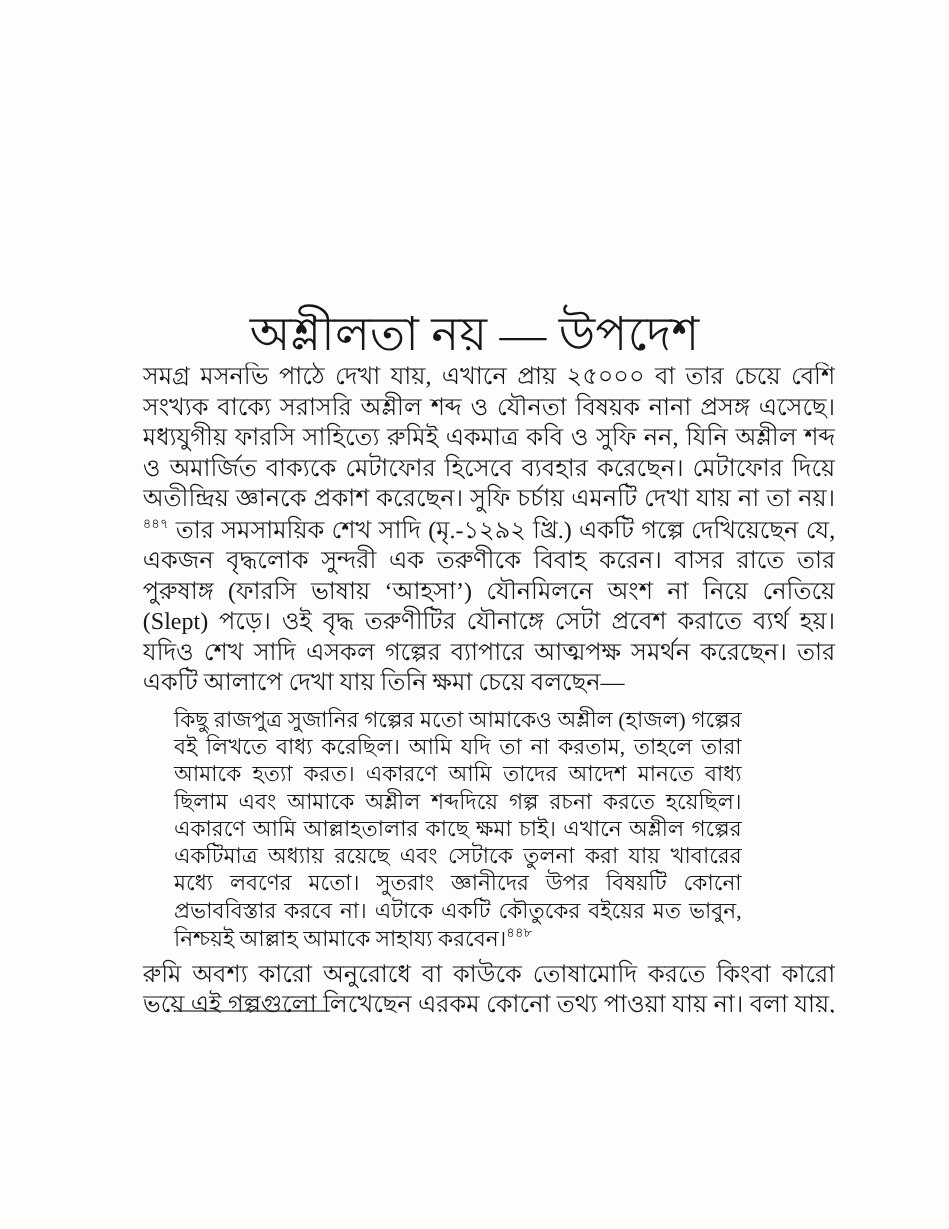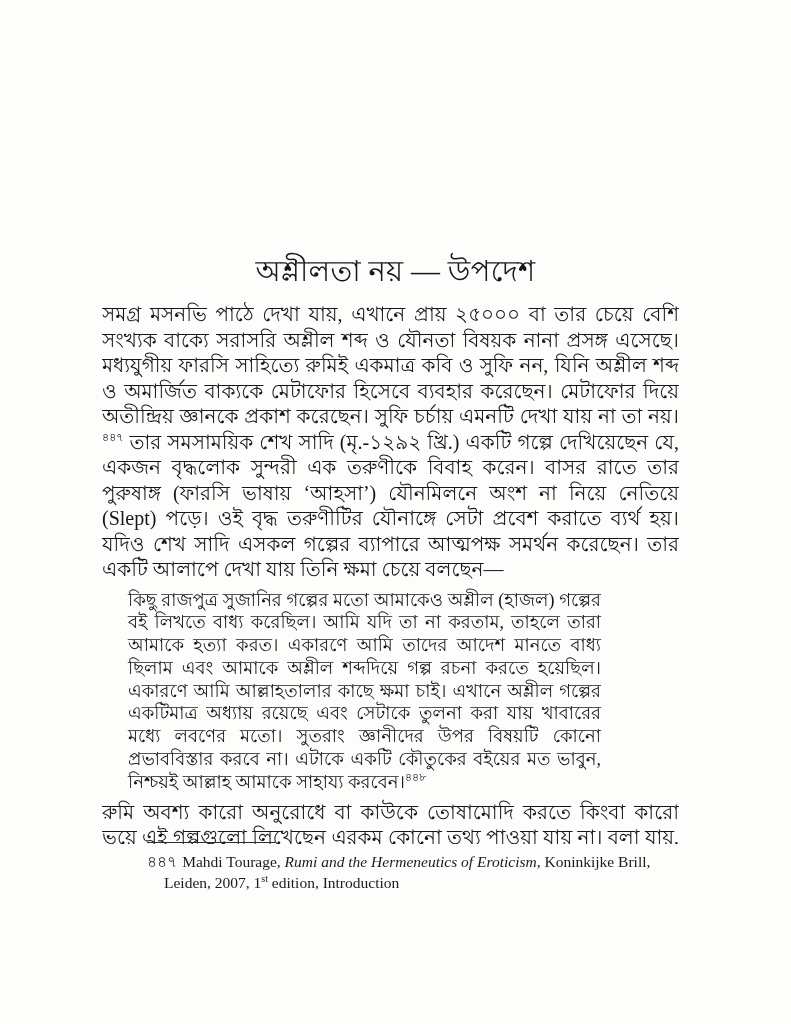--- a/index.html
+++ b/index.html
@@ -12,29 +12,29 @@
     font-family: "Liberation Serif", "DejaVu Serif", serif;
     overflow: hidden;
   }
   .chapter-title {
     position: absolute;
     top: 248px;
     left: 0;
     width: 791px;
     margin: 0;
     text-align: center;
-    font-size: 29px;
+    font-size: 39px;
     font-weight: 500;
     letter-spacing: 0.3px;
     font-family: Liberation Serif, serif;
   }
   .content {
     position: absolute;
     top: 302px;
-    left: 102px;
+    left: 119px;
     width: 577px;
     max-height: 542px;
     overflow: hidden;
   }
   .para {
     margin: 0;
     font-size: 20px;
     line-height: 25.5px;
     text-align: justify;
   }
@@ -88,18 +88,17 @@
     <blockquote class="quote"><span>কিছু রাজপুত্র সুজানির গল্পের মতো আমাকেও অশ্লীল (হাজল) গল্পের বই লিখতে বাধ্য করেছিল। আমি যদি তা না করতাম, তাহলে তারা আমাকে হত্যা করত। একারণে আমি তাদের আদেশ মানতে বাধ্য ছিলাম এবং আমাকে অশ্লীল শব্দদিয়ে গল্প রচনা করতে হয়েছিল। একারণে আমি আল্লাহতালার কাছে ক্ষমা চাই। এখানে অশ্লীল গল্পের একটিমাত্র অধ্যায় রয়েছে এবং সেটাকে তুলনা করা যায় খাবারের মধ্যে লবণের মতো। সুতরাং জ্ঞানীদের উপর বিষয়টি কোনো প্রভাববিস্তার করবে না। এটাকে একটি কৌতুকের বইয়ের মত ভাবুন, নিশ্চয়ই আল্লাহ আমাকে সাহায্য করবেন।</span><sup class="fn-ref">৪৪৮</sup></blockquote>
 
     <p class="para para-2">রুমি অবশ্য কারো অনুরোধে বা কাউকে তোষামোদি করতে কিংবা কারো ভয়ে এই গল্পগুলো লিখেছেন এরকম কোনো তথ্য পাওয়া যায় না। বলা যায়, তিনি স্ব-ইচ্ছায় ও স্ব-প্রণোদিত হয়ে গল্পগুলোর অবতারণা করেছেন। মসনভির পঞ্চম খণ্ডে মূলত এসব গল্পের আধিক্য। সম্ভবত বিগত কয়েক দশকে তার অন্যান্য কাজগুলোর চেয়ে, এই</p>
 
   </div>
 
   <div class="footnotes">
 
     <div class="fn-divider"></div>
 
-    <div class="footnote"><span class="fn-num">৪৪৭</span><span>Mahdi Tourage, </span><i class="book-title">Rumi and the Hermeneutics of Eroticism</i><span>, Koninkijke Brill,</span><span class="fn-line2"><span>Leiden, 2007, 1</span><sup class="ord">st</sup><span> edition,  Introduction</span></span></div>
 
 
   </div>
 
 </div>
 
 </body></html>

